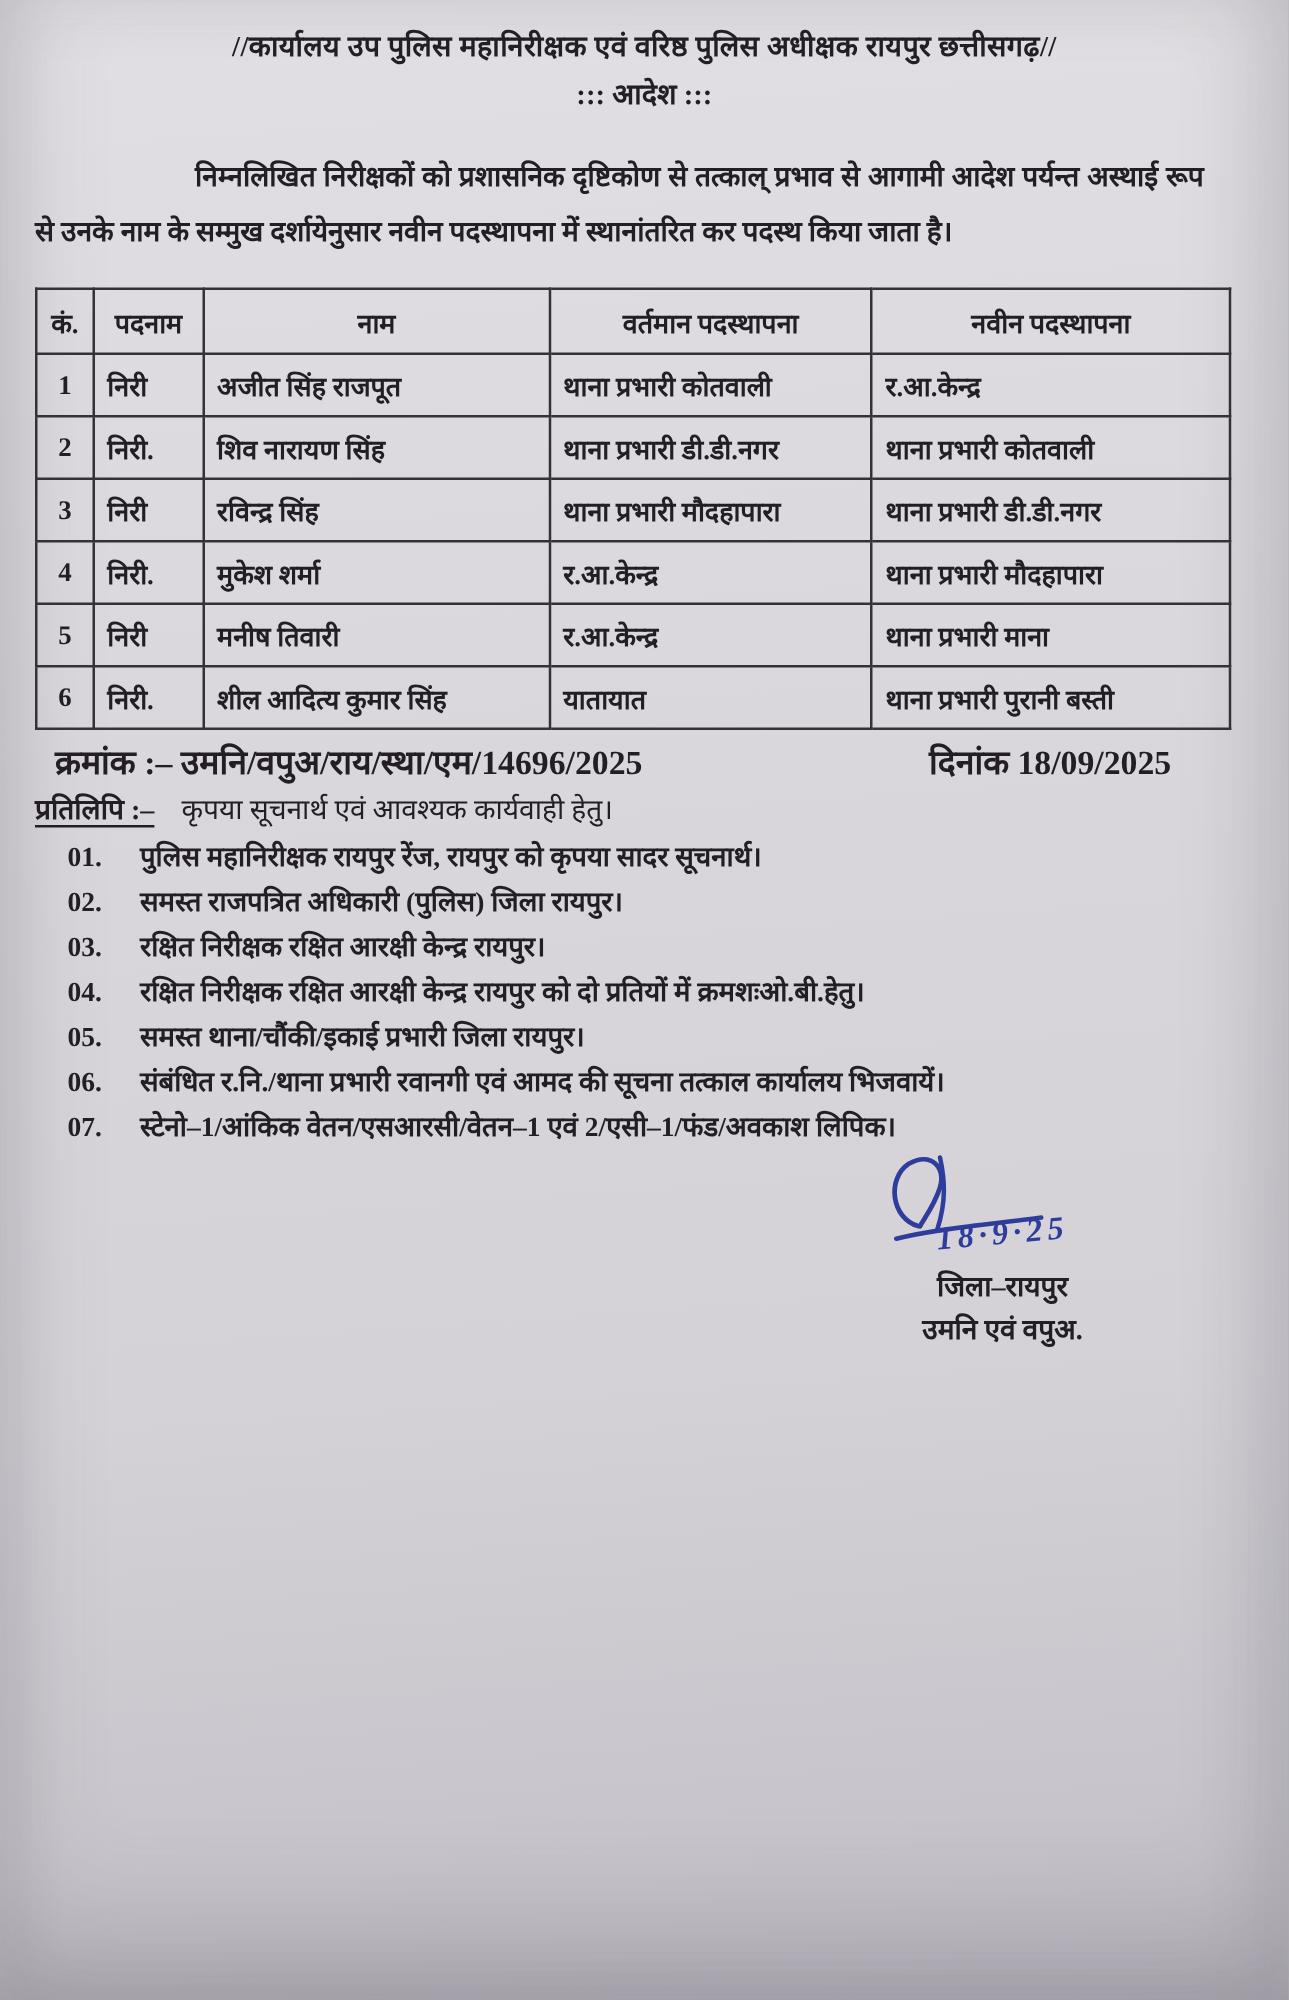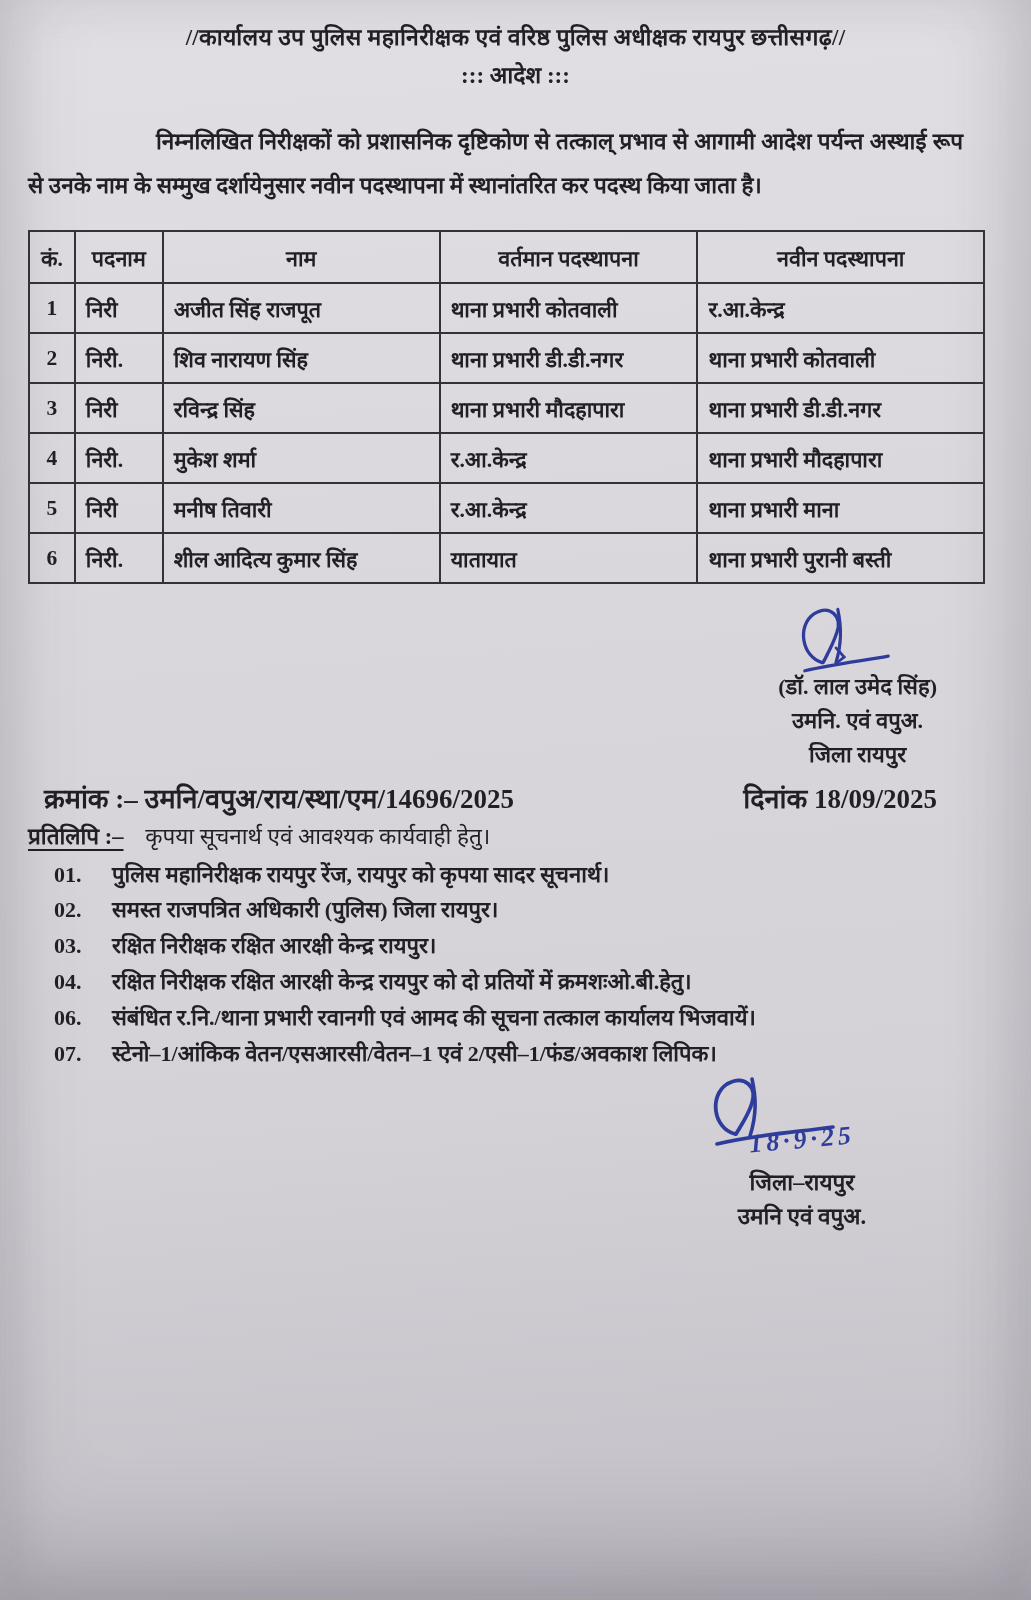--- a/index.html
+++ b/index.html
@@ -104,31 +104,20 @@
         <tr>
           <td class="center">6</td>
           <td>निरी.</td>
           <td>शील आदित्य कुमार सिंह</td>
           <td>यातायात</td>
           <td>थाना प्रभारी पुरानी बस्ती</td>
         </tr>
       </tbody>
     </table>
 
-    <div class="sign-block">
-      <svg class="sign-svg" width="150" height="78" viewBox="0 0 150 85" fill="none">
-        <path d="M36 66 C 14 60, 8 26, 27 13 C 45 2, 58 16, 52 33 C 48 46, 41 58, 37 66" stroke="#2e3d9b" stroke-width="3.6" stroke-linecap="round"></path>
-        <path d="M53 8 C 57 26, 58 44, 51 66" stroke="#2e3d9b" stroke-width="3.4" stroke-linecap="round"></path>
-        <path d="M51 50 L 60 60 L 51 67" stroke="#2e3d9b" stroke-width="3" stroke-linecap="round"></path>
-        <path d="M17 75 C 50 67, 82 64, 108 59" stroke="#2e3d9b" stroke-width="3.4" stroke-linecap="round"></path>
-      </svg>
-      <div>(डॉ. लाल उमेद सिंह)</div>
-      <div>उमनि. एवं वपुअ.</div>
-      <div>जिला रायपुर</div>
-    </div>
 
     <div class="ref-row">
       <span>क्रमांक :– उमनि/वपुअ/राय/स्था/एम/14696/2025</span>
       <span class="ref-right">दिनांक 18/09/2025</span>
     </div>
 
     <div class="pratilipi-row">
       <span class="pratilipi-label">प्रतिलिपि :–</span>
       <span class="pratilipi-subject">कृपया सूचनार्थ एवं आवश्यक कार्यवाही हेतु।</span>
     </div>
@@ -144,20 +133,24 @@
       </div>
       <div class="copy-item">
         <span class="num">03.</span>
         <span class="txt">रक्षित निरीक्षक रक्षित आरक्षी केन्द्र रायपुर।</span>
       </div>
       <div class="copy-item">
         <span class="num">04.</span>
         <span class="txt">रक्षित निरीक्षक रक्षित आरक्षी केन्द्र रायपुर को दो प्रतियों में क्रमशःओ.बी.हेतु।</span>
       </div>
       <div class="copy-item">
+        <span class="num">05.</span>
+        <span class="txt">समस्त थाना/चौंकी/इकाई प्रभारी जिला रायपुर।</span>
+      </div>
+      <div class="copy-item">
         <span class="num">06.</span>
         <span class="txt">संबंधित र.नि./थाना प्रभारी रवानगी एवं आमद की सूचना तत्काल कार्यालय भिजवायें।</span>
       </div>
       <div class="copy-item">
         <span class="num">07.</span>
         <span class="txt">स्टेनो–1/आंकिक  वेतन/एसआरसी/वेतन–1  एवं  2/एसी–1/फंड/अवकाश लिपिक।</span>
       </div>
     </div>
 
     <div class="sign-bottom">

